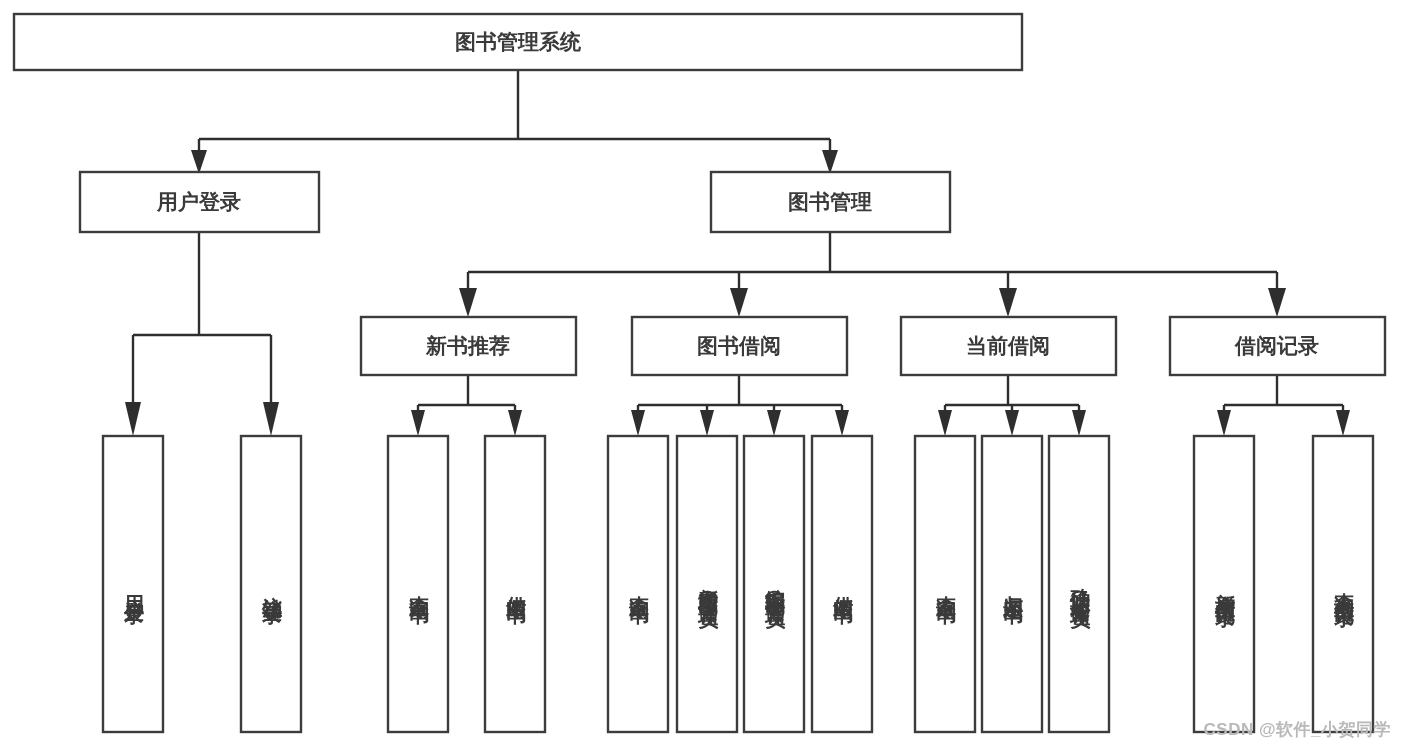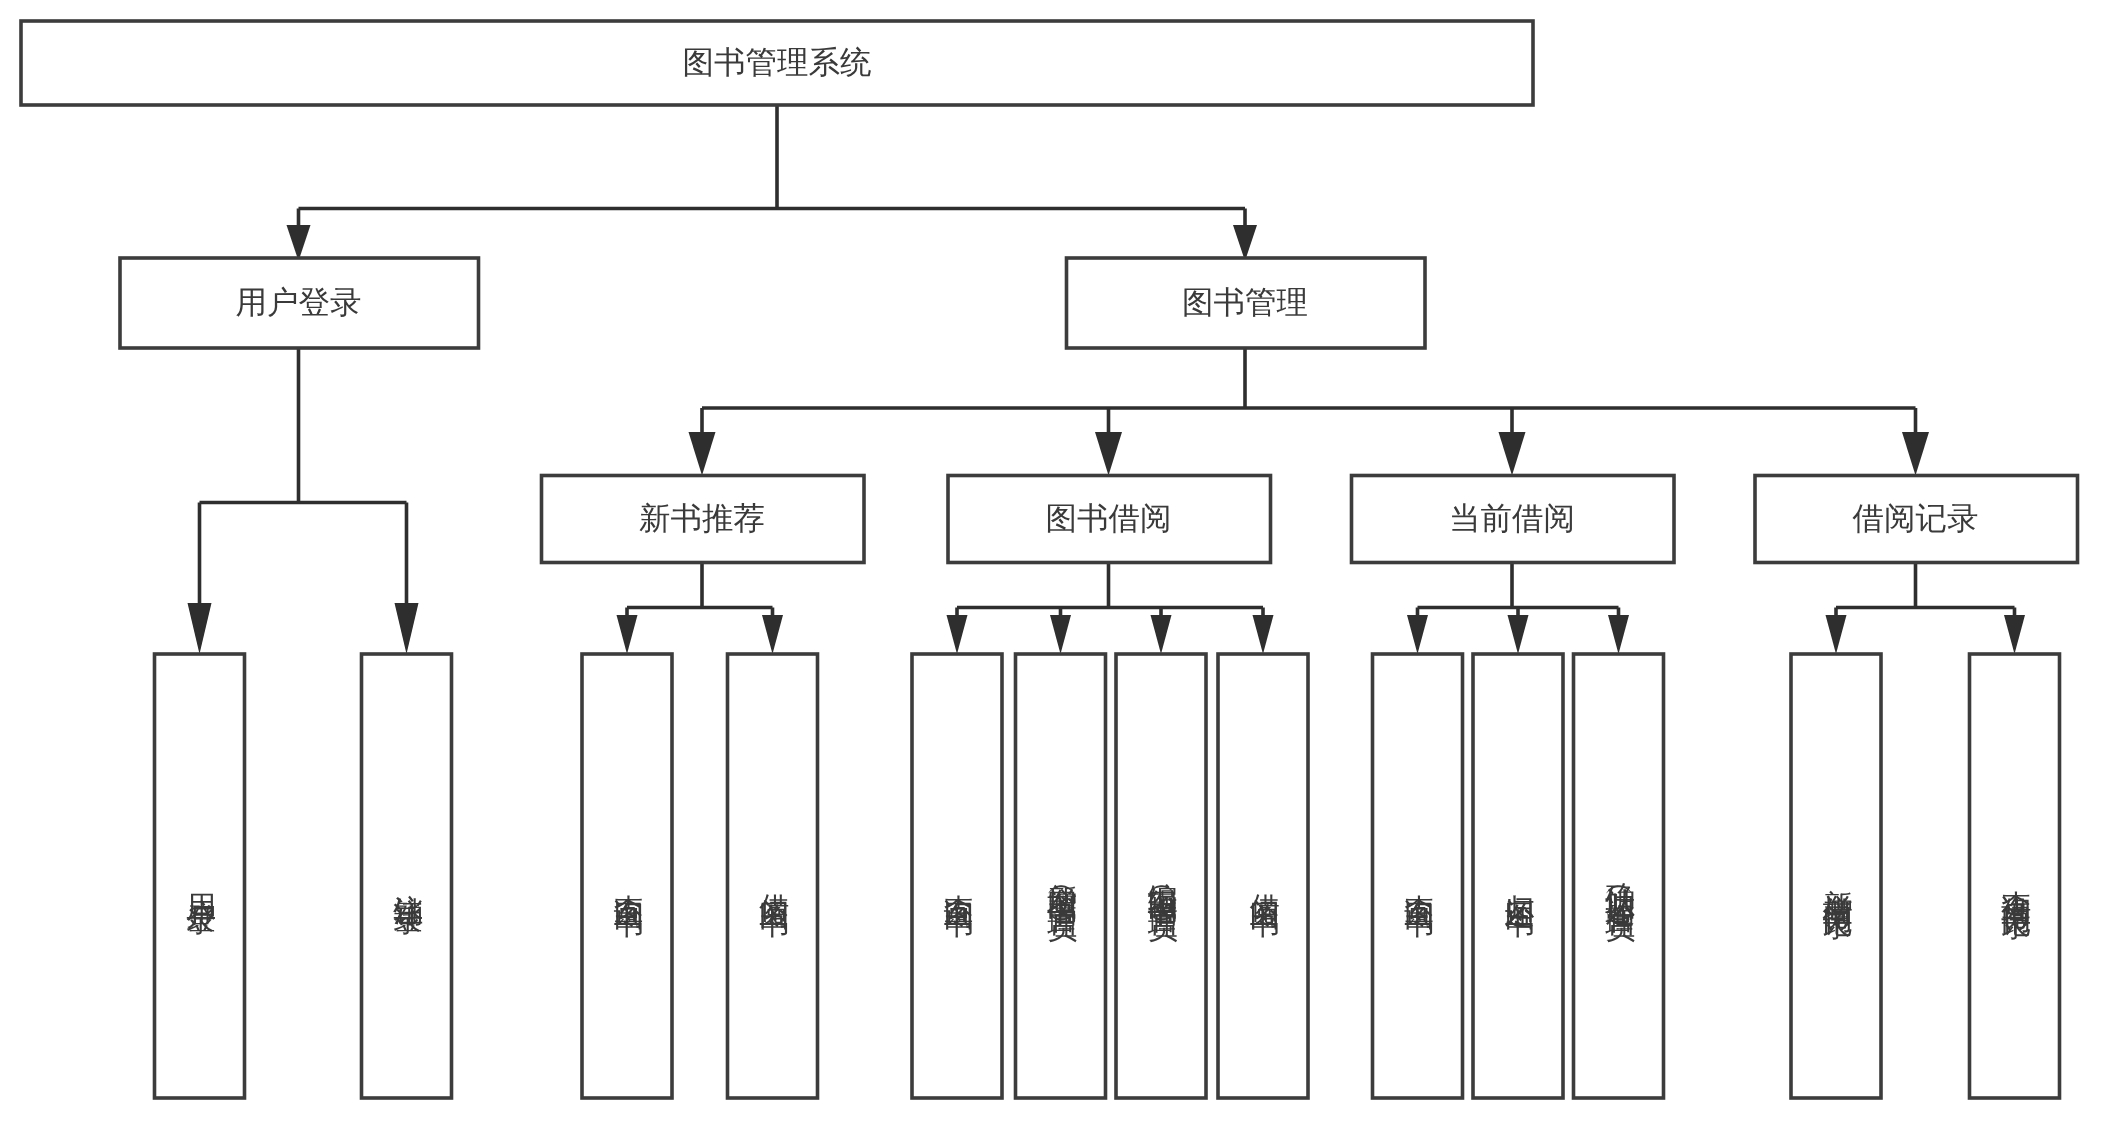--- a/index.html
+++ b/index.html
@@ -7,20 +7,21 @@
     padding: 0;
     background: #ffffff;
   }
   #stage {
     position: relative;
     width: 1405px;
     height: 747px;
     background: #ffffff;
     font-family: "Liberation Sans", "DejaVu Sans", sans-serif;
     overflow: hidden;
+    font-weight: bold;
   }
   svg#diagram {
     position: absolute;
     left: 0;
     top: 0;
     width: 1405px;
     height: 747px;
   }
   .node-box {
     fill: #ffffff;
@@ -232,14 +233,15 @@
       <rect class="node-box" x="1194" y="436" width="60" height="296"></rect>
       <text class="node-label leaf" x="1224" y="586">新增借阅记录</text>
     </g>
     <g>
       <rect class="node-box" x="1313" y="436" width="60" height="296"></rect>
       <text class="node-label leaf" x="1343" y="586">查询借阅记录</text>
     </g>
 
   </svg>
 
+  <div class="watermark">CSDN @软件_小贺同学</div>
 
 </div>
 
 </body></html>

